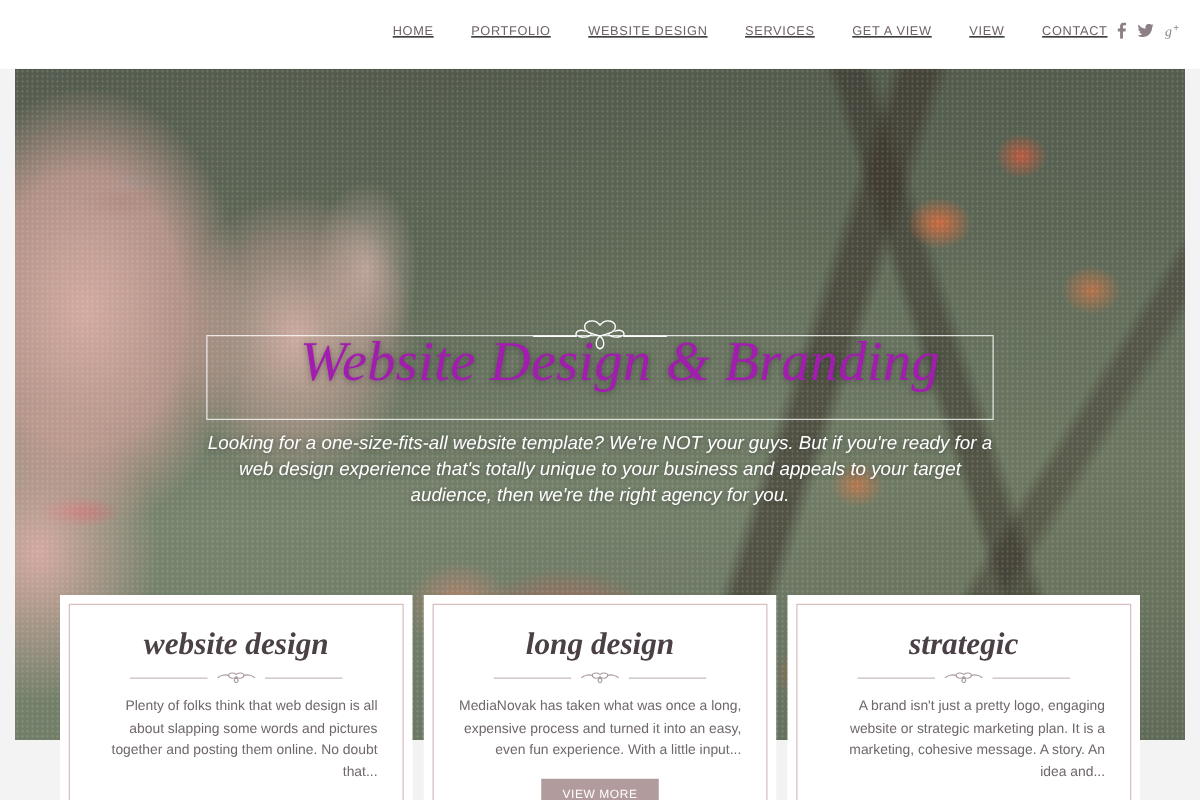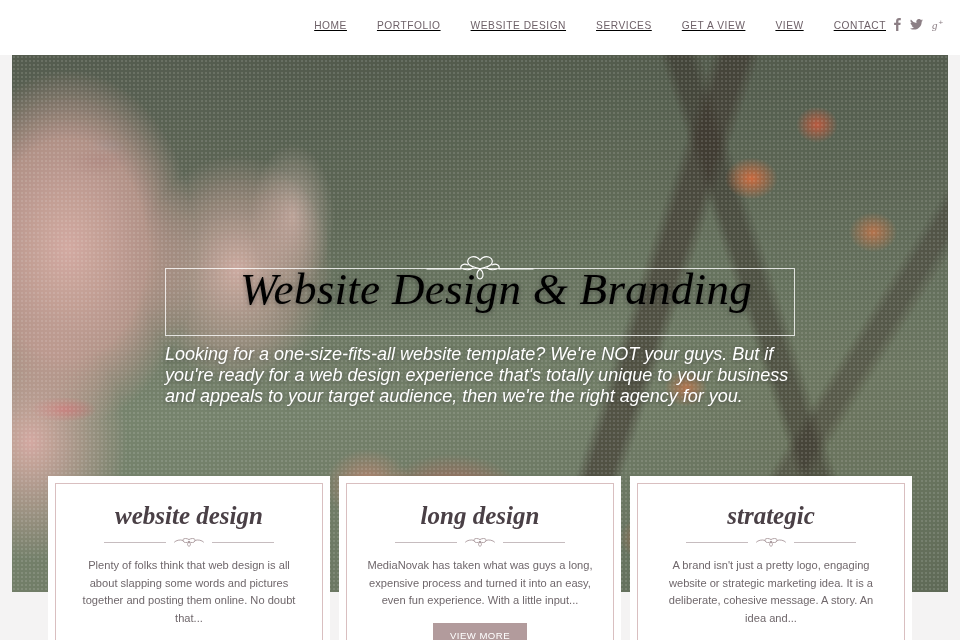--- a/index.html
+++ b/index.html
@@ -178,37 +178,37 @@
   #hero-title {
     position: absolute;
     left: 0;
     top: 206px;
     width: 936px;
     text-align: center;
     font-family: "Liberation Serif", serif;
     font-style: italic;
     font-size: 45px;
     line-height: 56px;
-    color: #000000;
+    color: #a21caf;
     letter-spacing: 0.3px;
     text-shadow: 0 1px 5px rgba(40,40,40,0.45);
     white-space: nowrap;
     z-index: 3;
     padding-left: 32px;
   }
   #hero-sub {
     position: absolute;
     left: 50%;
     transform: translateX(-50%);
     top: 289px;
     width: 630px;
-    text-align: left;
+    text-align: center;
     font-family: "Liberation Sans", sans-serif;
     font-style: italic;
-    font-size: 18px;
+    font-size: 15px;
     line-height: 21px;
     color: #ffffff;
     text-shadow: 0 1px 4px rgba(40,40,40,0.5);
     z-index: 3;
   }
 
   
   #cards {
     position: absolute;
     left: 48px;
@@ -252,20 +252,21 @@
     height: 1px;
     background: #c6bcbf;
   }
   .card-divider .orn { line-height: 0; }
   .card-text {
     font-family: "Liberation Sans", sans-serif;
     font-size: 11.1px;
     line-height: 17.5px;
     color: #6f676b;
     padding: 0 2px;
+    text-align: right;
   }
   .card-btn-wrap { margin-top: 13px; }
   .card-btn {
     display: inline-block;
     background: #b29b9c;
     color: #ffffff;
     font-family: "Liberation Sans", sans-serif;
     font-size: 9.6px;
     letter-spacing: 0.45px;
     padding: 7px 17px 7px 17px;
@@ -378,21 +379,21 @@
                 <path d="M17 2.5 C20 0.5, 24 1.5, 23 4 C22.2 6, 19 5.8, 17 5"></path>
                 <path d="M17 5 C15 6.3, 15 8.8, 17 9.2 C19 8.8, 19 6.3, 17 5"></path>
                 <path d="M11 3.4 C8 2.2, 4 3.4, 2.5 5"></path>
                 <path d="M23 3.4 C26 2.2, 30 3.4, 31.5 5"></path>
               </g>
               <circle cx="17" cy="5" r="1.1" fill="#a9999c"></circle>
             </svg>
           </span>
           <span class="line"></span>
         </div>
-        <div class="card-text">MediaNovak has taken what was guys a long, expensive process and turned it into an easy, even fun experience. With a little input...</div>
+        <div class="card-text">MediaNovak has taken what was once a long, expensive process and turned it into an easy, even fun experience. With a little input...</div>
         <div class="card-btn-wrap">
           <button class="card-btn">VIEW MORE</button>
         </div>
       </div>
     </div>
 
     <div class="card">
       <div class="card-inner">
         <div class="card-title">strategic</div>
         <div class="card-divider">
@@ -404,20 +405,20 @@
                 <path d="M17 2.5 C20 0.5, 24 1.5, 23 4 C22.2 6, 19 5.8, 17 5"></path>
                 <path d="M17 5 C15 6.3, 15 8.8, 17 9.2 C19 8.8, 19 6.3, 17 5"></path>
                 <path d="M11 3.4 C8 2.2, 4 3.4, 2.5 5"></path>
                 <path d="M23 3.4 C26 2.2, 30 3.4, 31.5 5"></path>
               </g>
               <circle cx="17" cy="5" r="1.1" fill="#a9999c"></circle>
             </svg>
           </span>
           <span class="line"></span>
         </div>
-        <div class="card-text">A brand isn't just a pretty logo, engaging website or strategic marketing idea. It is a deliberate, cohesive message. A story. An idea and...</div>
+        <div class="card-text">A brand isn't just a pretty logo, engaging website or strategic marketing plan. It is a marketing, cohesive message. A story. An idea and...</div>
 
       </div>
     </div>
 
   </div>
 
 </div>
 
 </body></html>

